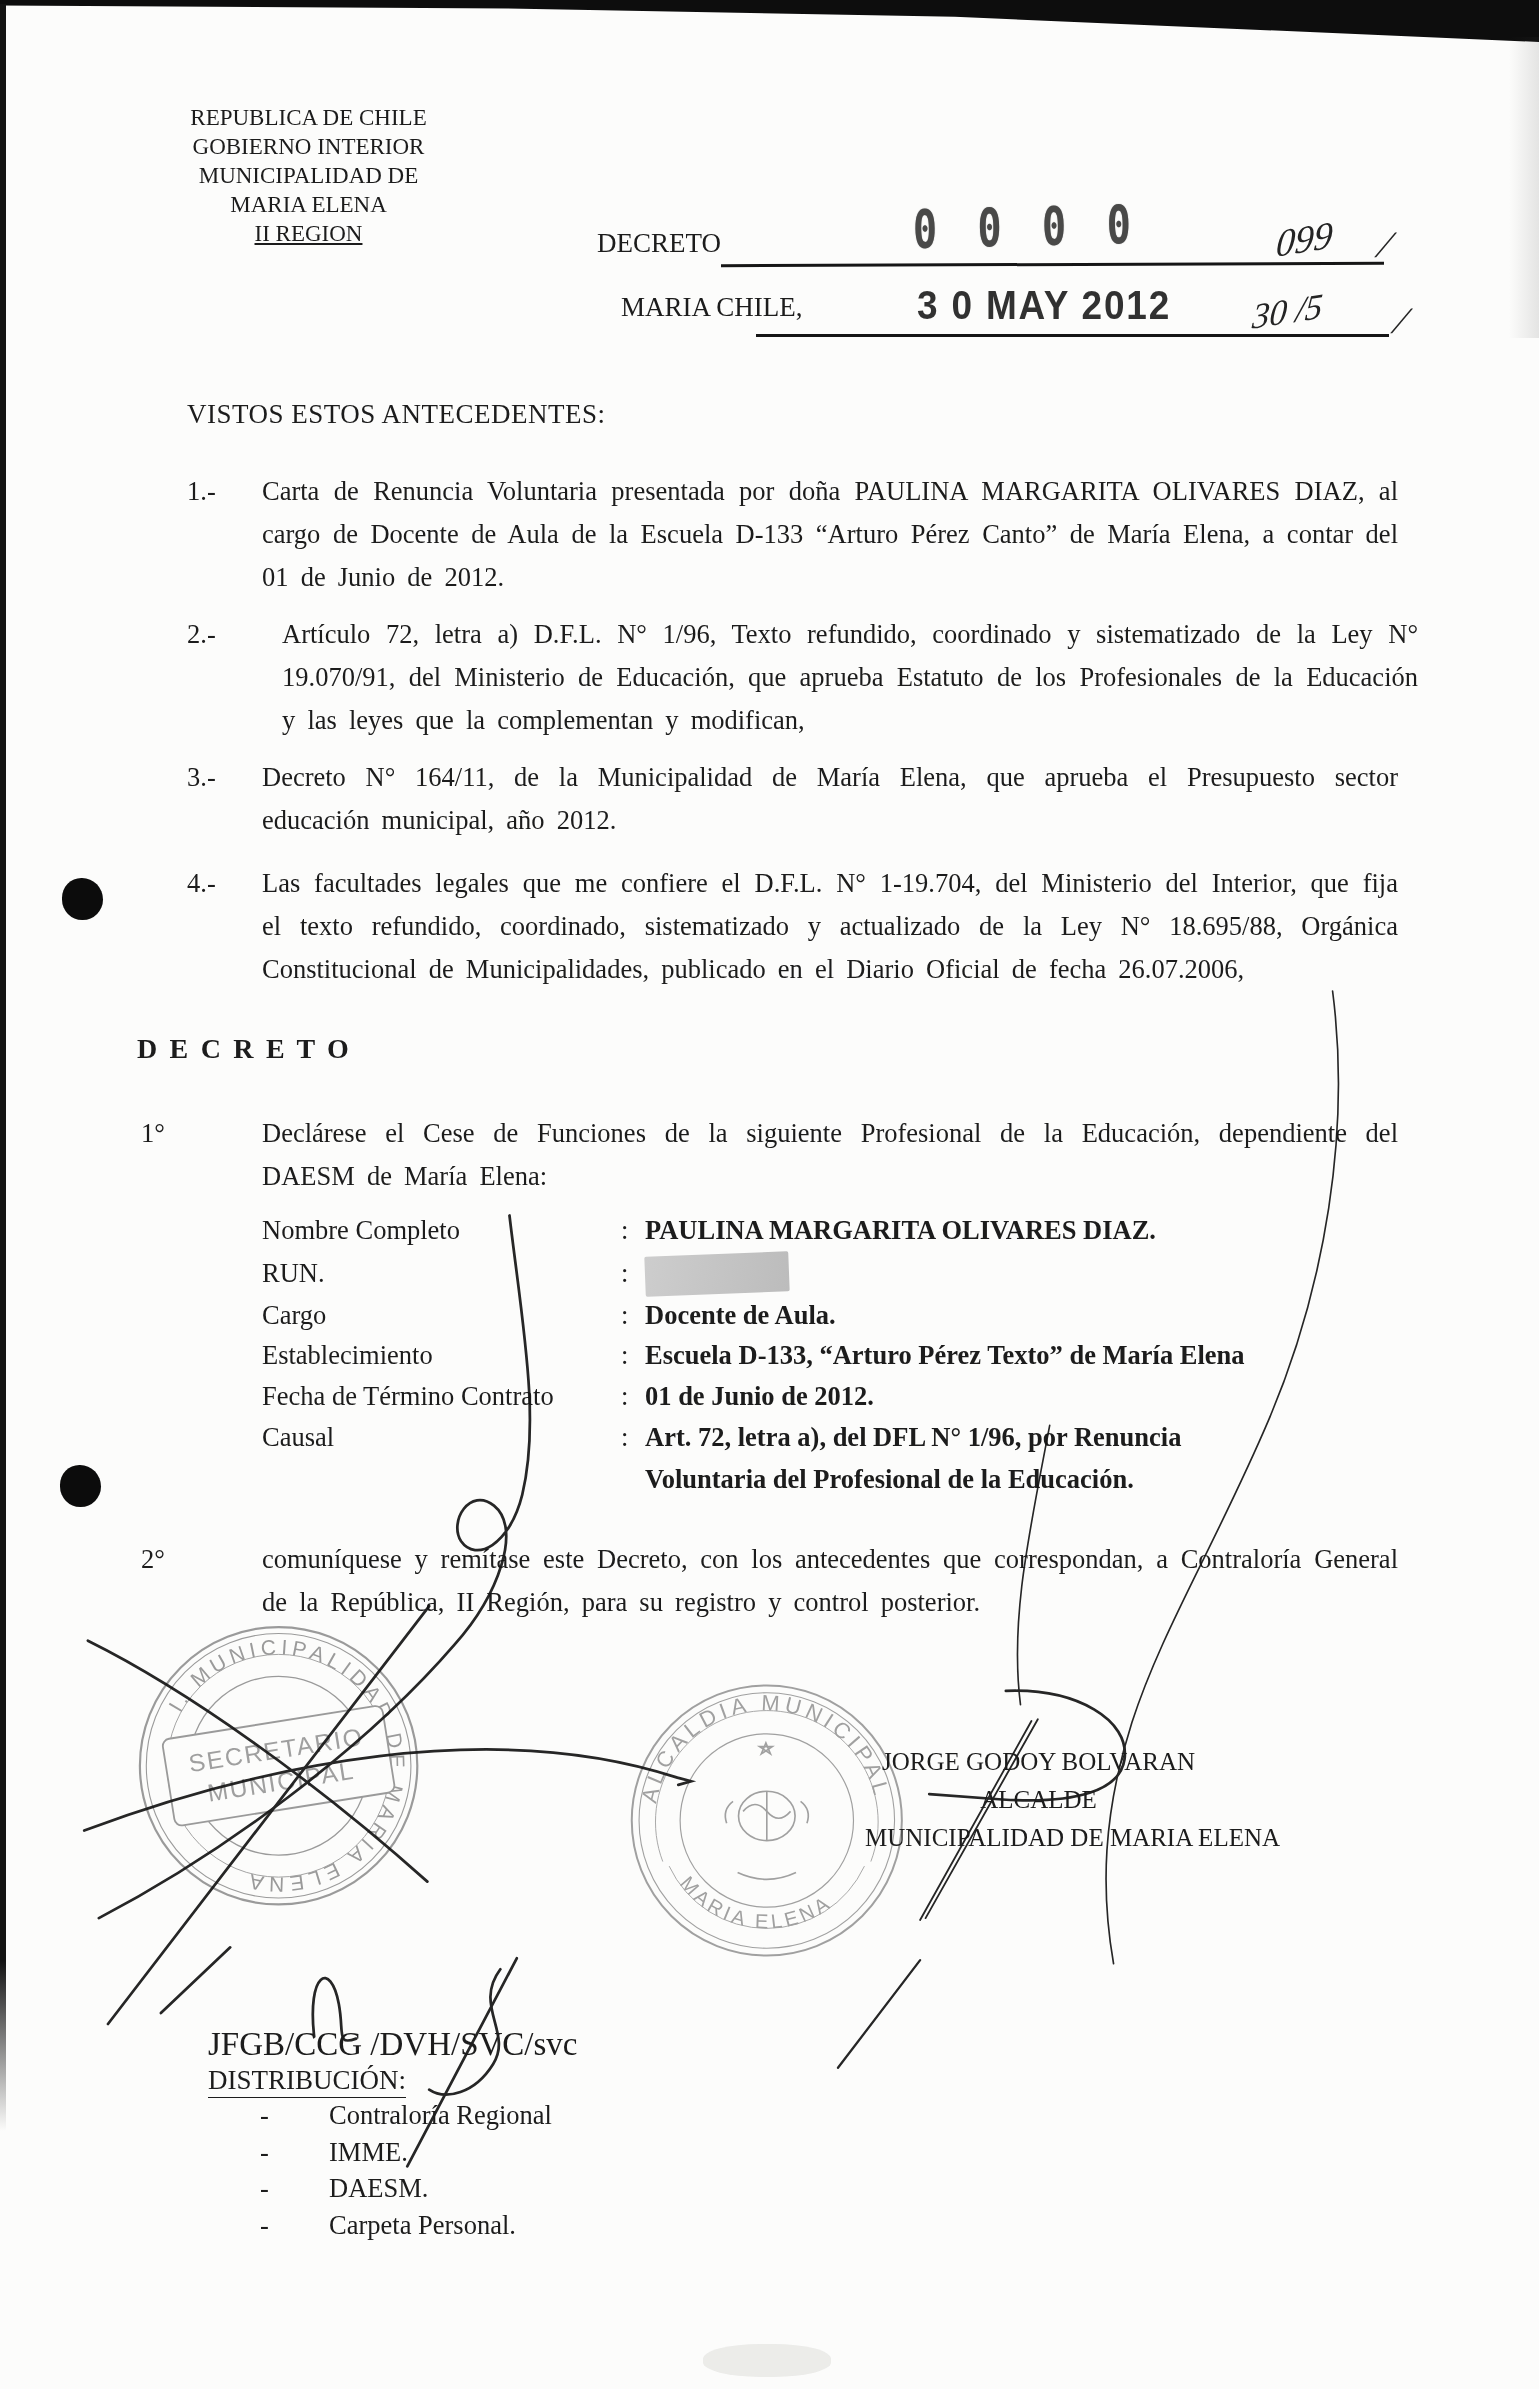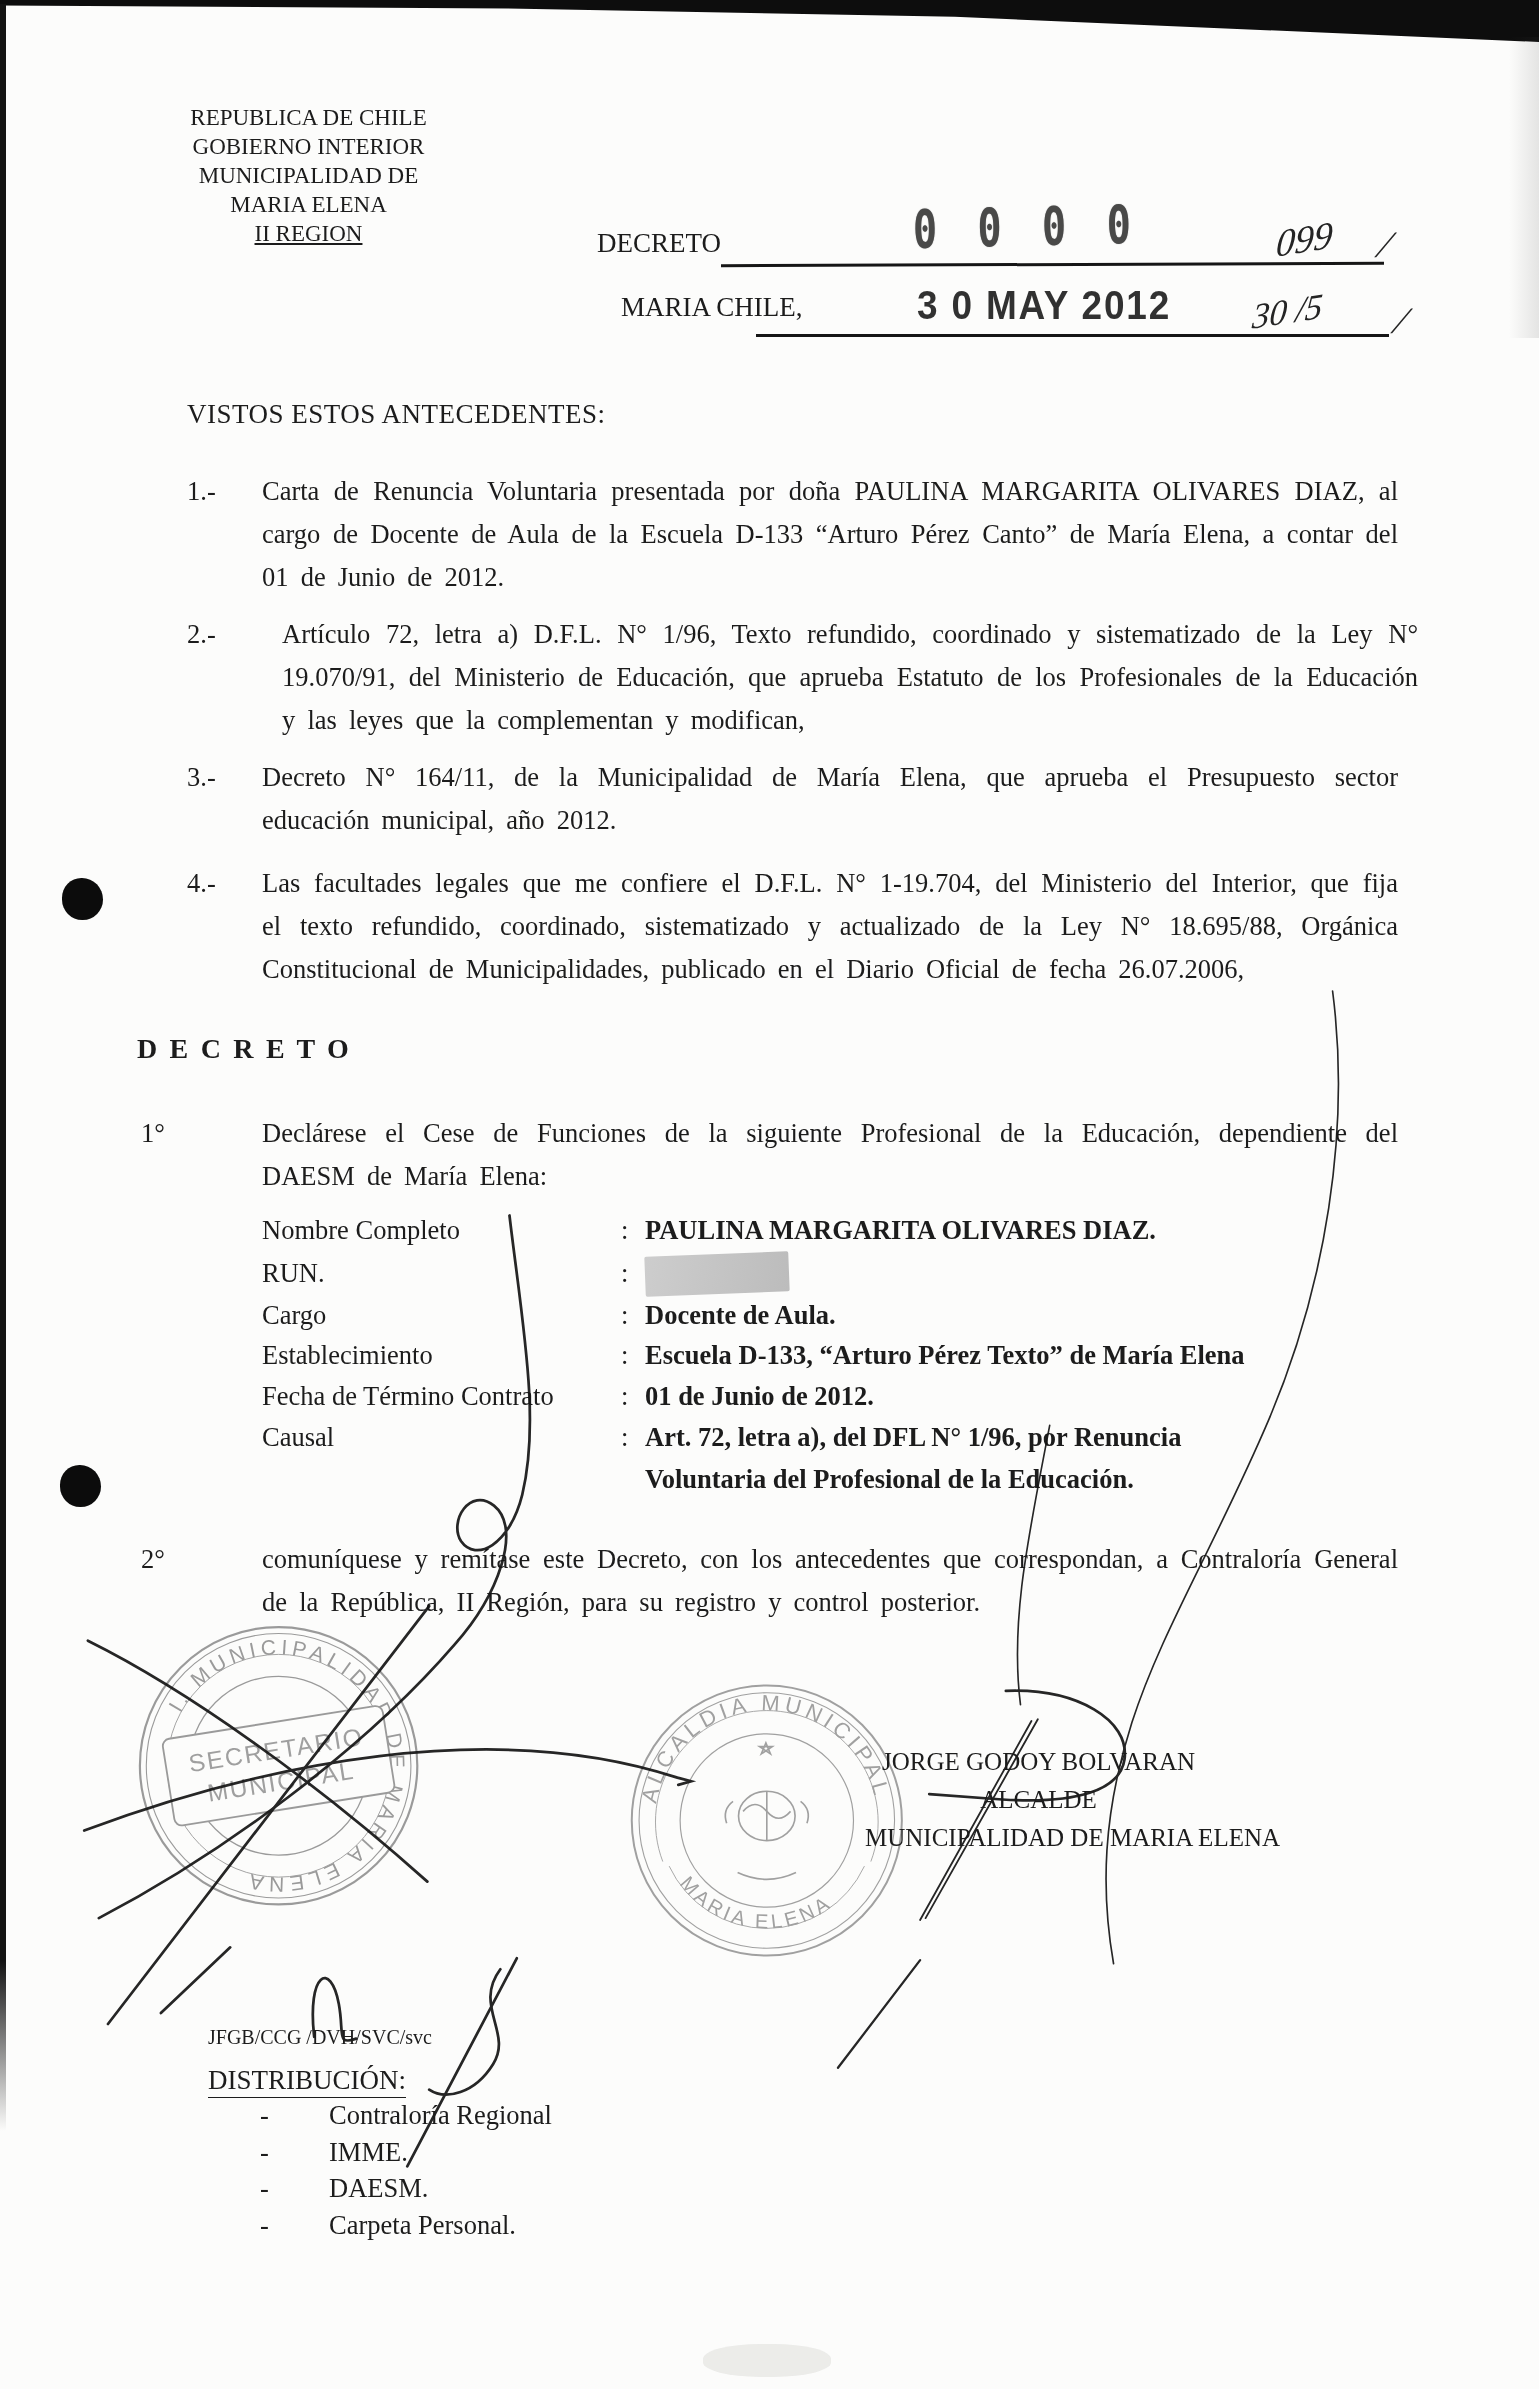--- a/index.html
+++ b/index.html
@@ -41,21 +41,21 @@
   .fsep{display:inline-block;width:24px;vertical-align:top;}
   .fvalue{font-weight:bold;display:inline-block;vertical-align:top;}
   .w650{width:598px;}
   .redact{display:inline-block;width:144px;height:40px;border-radius:1.8px;
           background:linear-gradient(100deg,#cdcdcd,#bcbcbc);transform:rotate(-2.2deg);margin-top:1.8px;}
   
   .sigblock{text-align:center;font-size:25px;}
   .mayor{left:865px;top:1743px;width:347px;line-height:38px;white-space:nowrap;}
   .secretary{left:91px;top:1878px;width:365px;line-height:38px;white-space:nowrap;}
   
-  .initials{left:208px;top:2026px;font-size:20px;}
+  .initials{left:208px;top:2026px;font-size:33px;}
   .distlbl{left:208px;top:2065px;font-size:27px;border-bottom:1.8px solid #1c1c1c;padding-bottom:0.9px;}
   .ditem{font-size:26.5px;line-height:33px;}
   svg.overlay{left:0;top:0;pointer-events:none;}
 </style>
 </head>
 <body>
 
 <div class="page">
 
   <div class="abs top-edge"></div>

